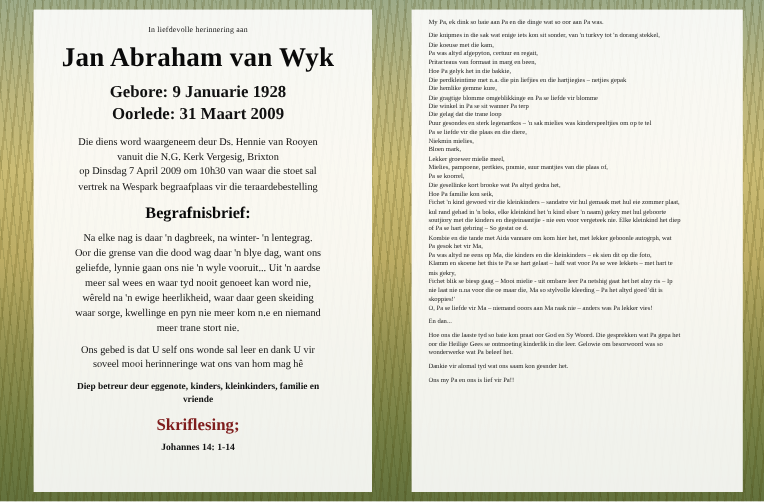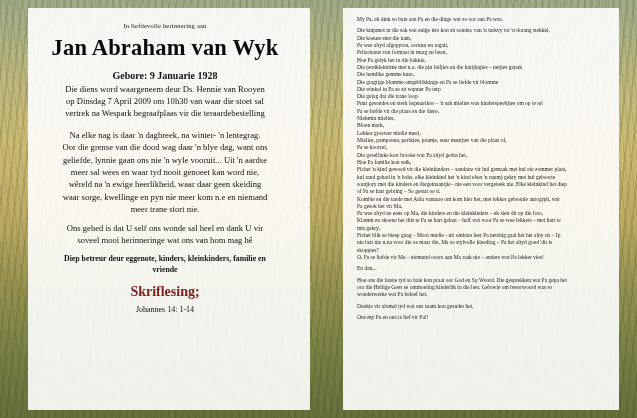--- a/index.html
+++ b/index.html
@@ -72,21 +72,21 @@
   }
   .name {
     font-size: 22.5px;
     font-weight: bold;
     color: #0a0a0a;
     margin: 0 0 9px 0;
     letter-spacing: .2px;
     white-space: nowrap;
   }
   .dates-line {
-    font-size: 10px;
+    font-size: 14px;
     font-weight: bold;
     color: #111;
     margin: 0 0 2px 0;
     text-align: center;
   }
   .dates-line.second {
     margin-bottom: 8px;
   }
   .service {
     font-size: 8.6px;
@@ -116,20 +116,21 @@
   .heading2 {
     font-size: 14px;
     font-weight: bold;
     color: #7f1d1d;
     margin: 8px 0 5px 0;
   }
   .scripture-ref {
     font-size: 8px;
     color: #111;
     margin: 0;
+    font-weight: bold;
   }
 
   
   .r-title {
     font-size: 7.4px;
     font-weight: bold;
     color: #111;
     margin: 2px 0 6px 0;
   }
   .r-line {
@@ -147,38 +148,41 @@
 </head>
 <body>
 
 <div class="page">
   <div class="backdrop"></div>
 
   <div class="panel panel-left">
     <div class="in-loving">In liefdevolle herinnering aan</div>
     <div class="name">Jan Abraham van Wyk</div>
     <div class="dates-line">Gebore: 9 Januarie 1928</div>
+    <div class="dates-line second">Oorlede: 31 Maart 2009</div>
 
     <div class="service">
       <div>Die diens word waargeneem deur Ds. Hennie van Rooyen</div>
+      <div>vanuit die N.G. Kerk Vergesig, Brixton</div>
       <div>op Dinsdag 7 April 2009 om 10h30 van waar die stoet sal</div>
       <div>vertrek na Wespark begraafplaas vir die teraardebestelling</div>
     </div>
 
+    <div class="heading">Begrafnisbrief:</div>
 
     <div class="verse">
       <div>Na elke nag is daar 'n dagbreek, na winter- 'n lentegrag.</div>
       <div>Oor die grense van die dood wag daar 'n blye dag, want ons</div>
       <div>geliefde, lynnie gaan ons nie 'n wyle vooruit... Uit 'n aardse</div>
       <div>meer sal wees en waar tyd nooit genoeet kan word nie,</div>
       <div>wêreld na 'n ewige heerlikheid, waar daar geen skeiding</div>
       <div>waar sorge, kwellinge en pyn nie meer kom n.e en niemand</div>
       <div>meer trane stort nie.</div>
       <div style="height:6px"></div>
-      <div>Ons gebed is dat U self ons wonde sal heel en dank U vir</div>
+      <div>Ons gebed is dat U self ons wonde sal leer en dank U vir</div>
       <div>soveel mooi herinneringe wat ons van hom mag hê</div>
     </div>
 
     <div class="mourn">
       <div>Diep betreur deur eggenote, kinders, kleinkinders, familie en</div>
       <div>vriende</div>
     </div>
 
     <div class="heading2">Skriflesing;</div>
     <div class="scripture-ref">Johannes 14: 1-14</div>

